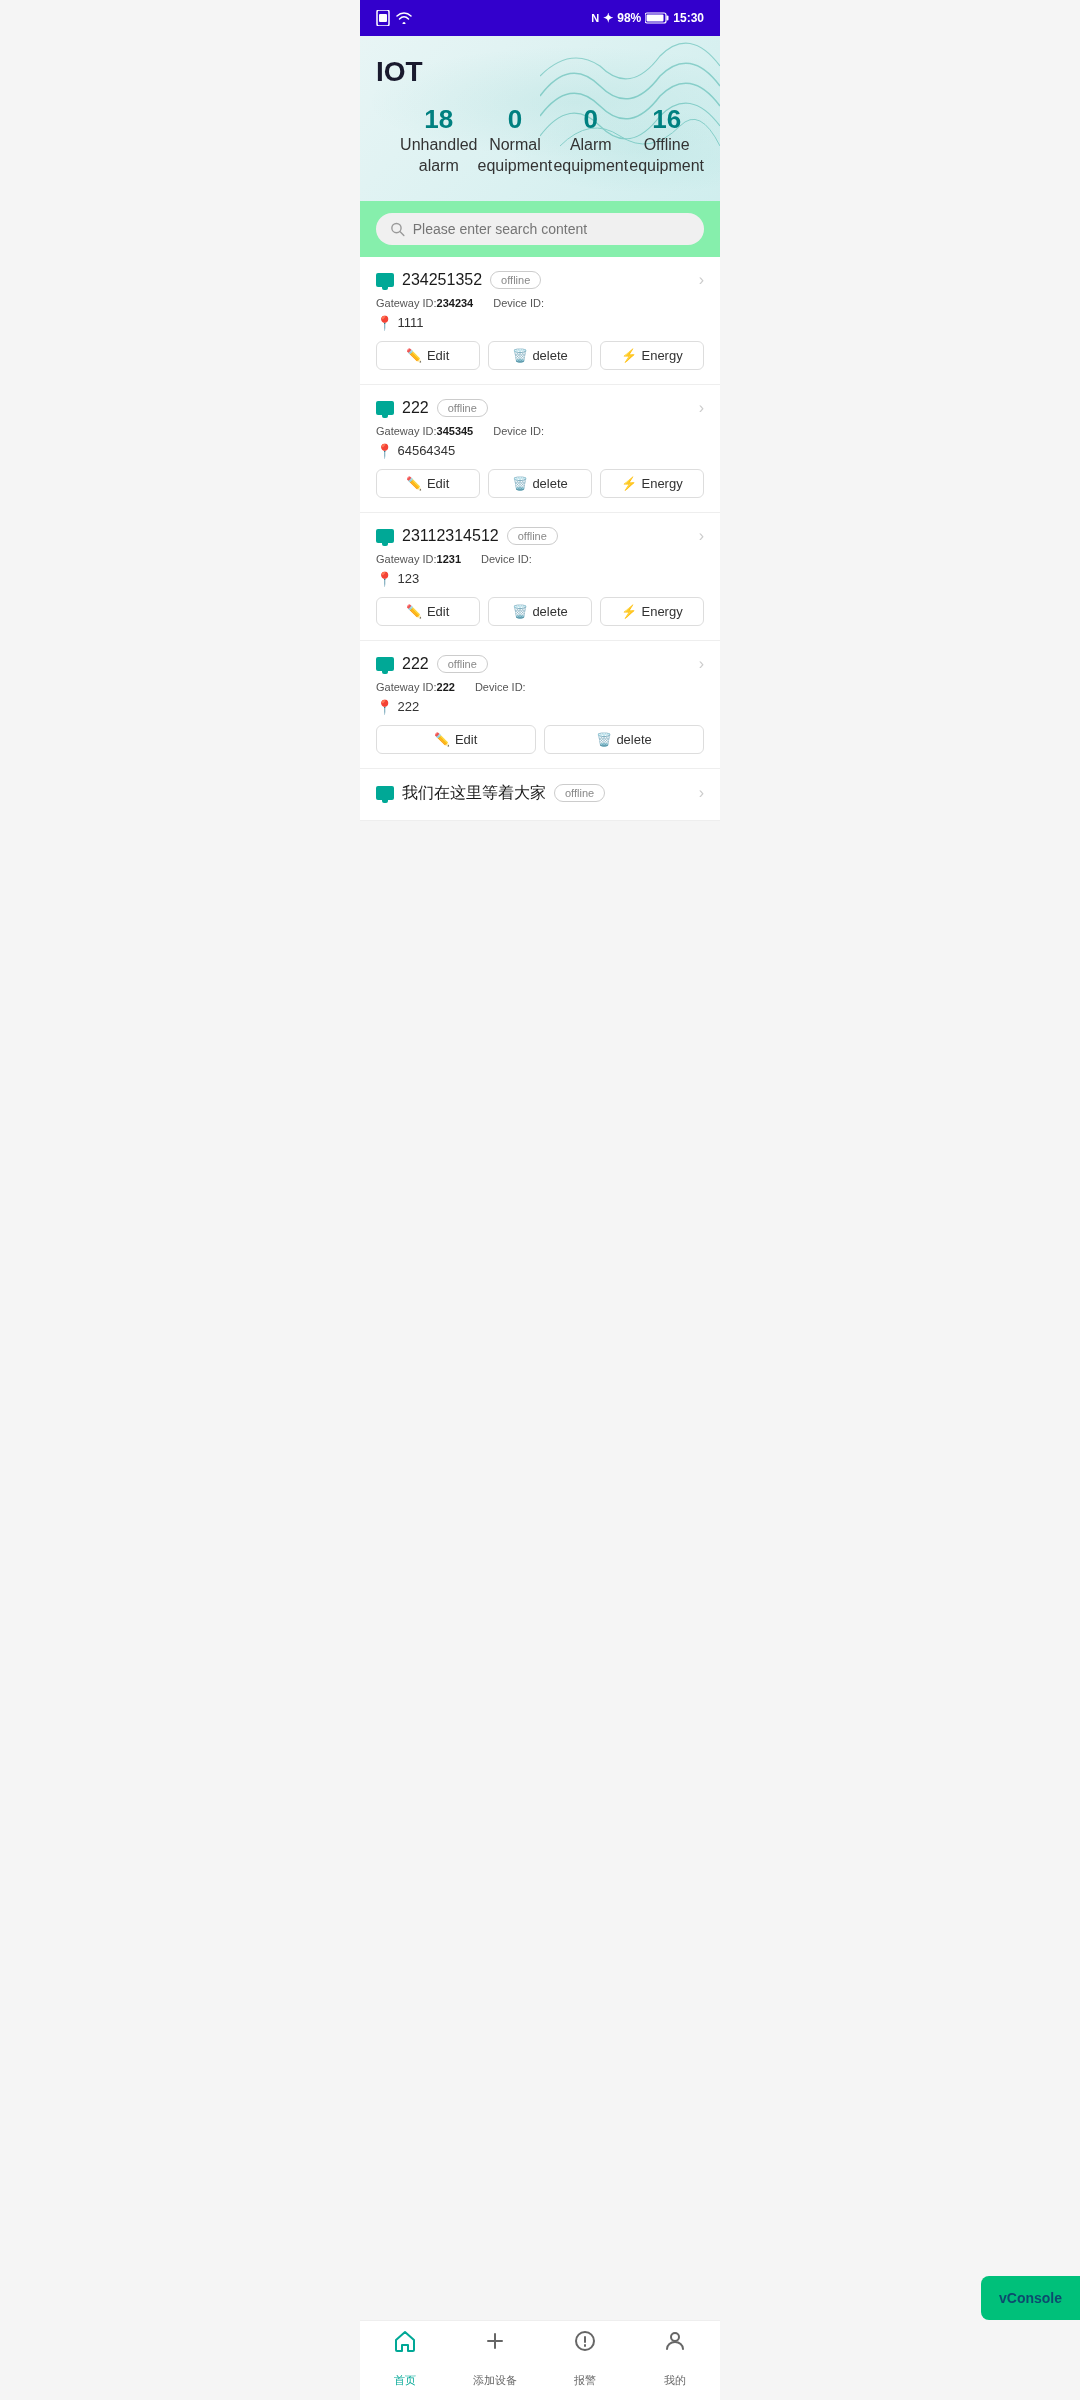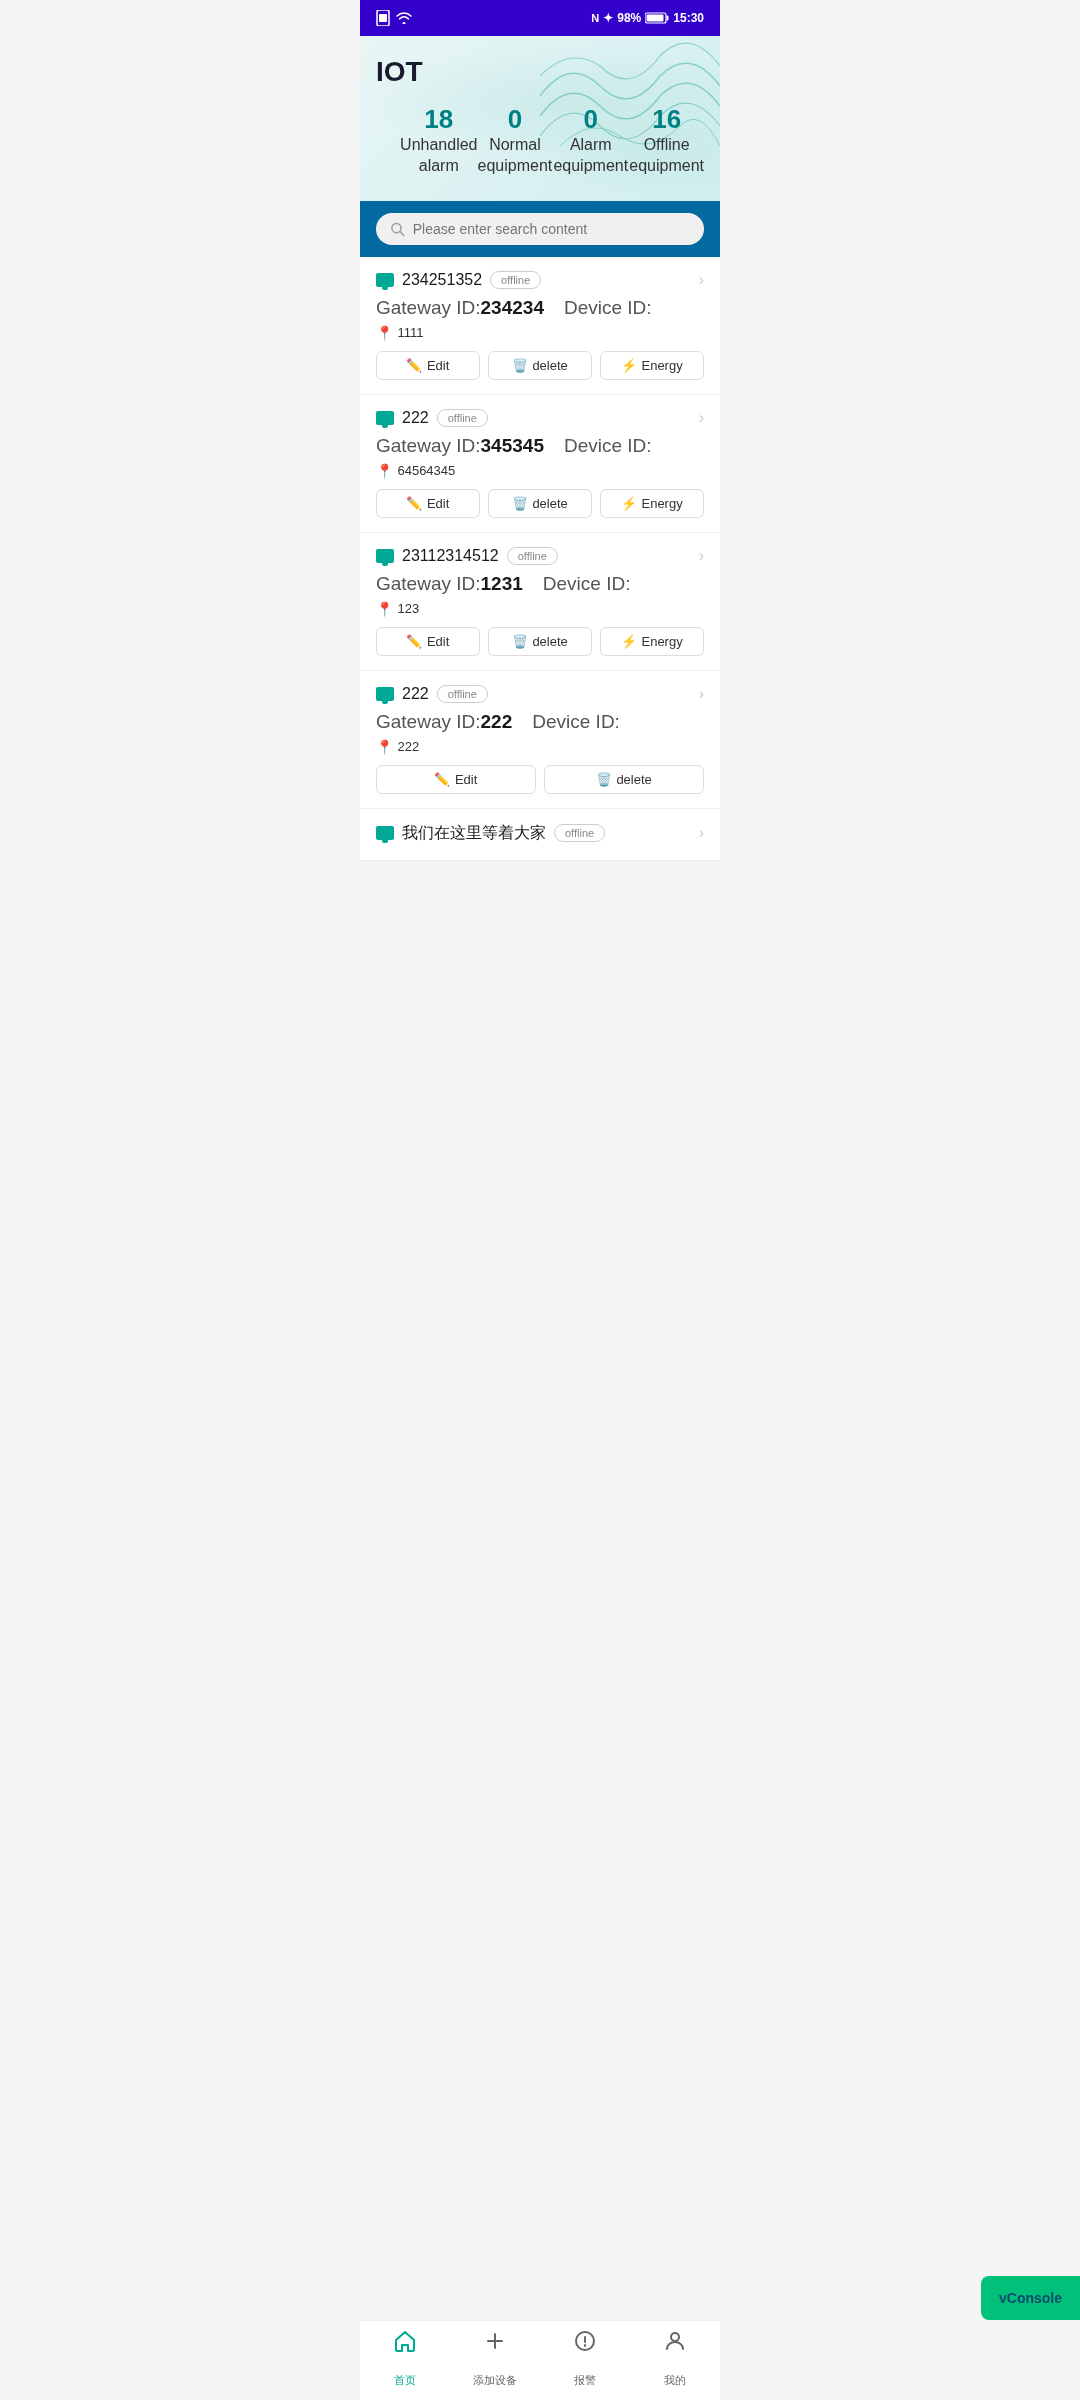--- a/index.html
+++ b/index.html
@@ -62,21 +62,21 @@
       display: block;
     }
     .stat-label {
       font-size: 16px;
       color: #333;
       line-height: 1.3;
     }
 
     
     .search-wrap {
-      background: #0369a1;
+      background: #86efac;
       padding: 12px 16px;
     }
     .search-box {
       display: flex;
       align-items: center;
       background: #f0f0f0;
       border-radius: 20px;
       padding: 8px 14px;
       gap: 8px;
     }
@@ -137,21 +137,21 @@
       background: white;
     }
     .chevron-right {
       color: #ccc;
       font-size: 16px;
     }
     .device-info {
       display: flex;
       gap: 20px;
       margin-bottom: 6px;
-      font-size: 19px;
+      font-size: 11px;
       color: #333;
     }
     .device-info span { white-space: nowrap; }
     .info-label { color: #555; }
     .info-value { font-weight: 700; color: #1a1a1a; }
     .device-location {
       display: flex;
       align-items: center;
       gap: 4px;
       font-size: 13px;

